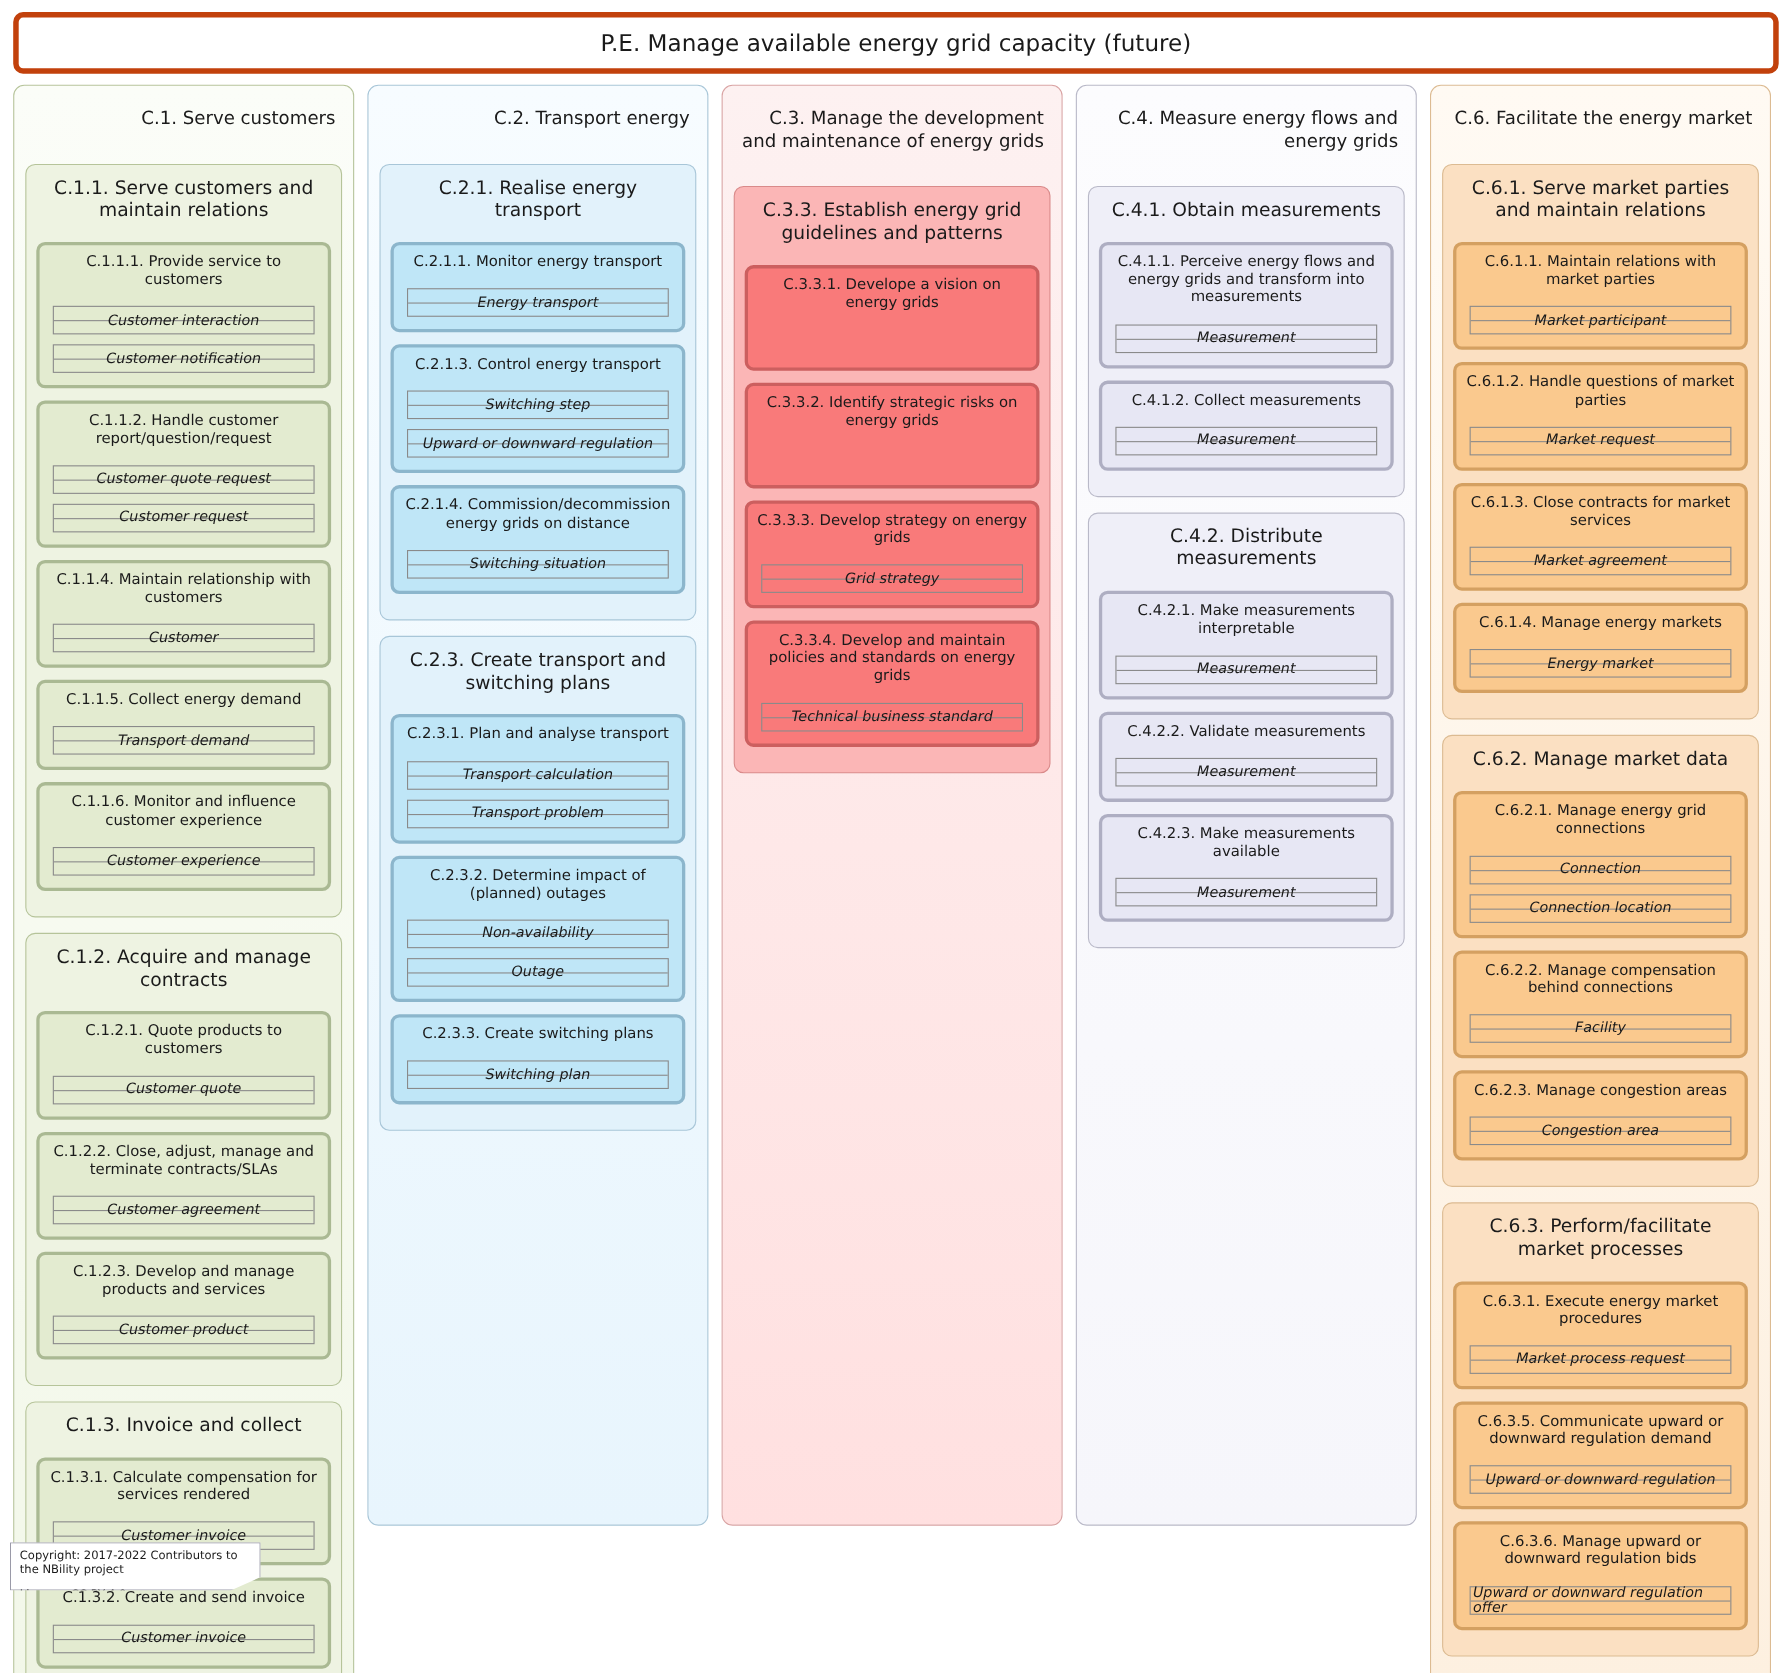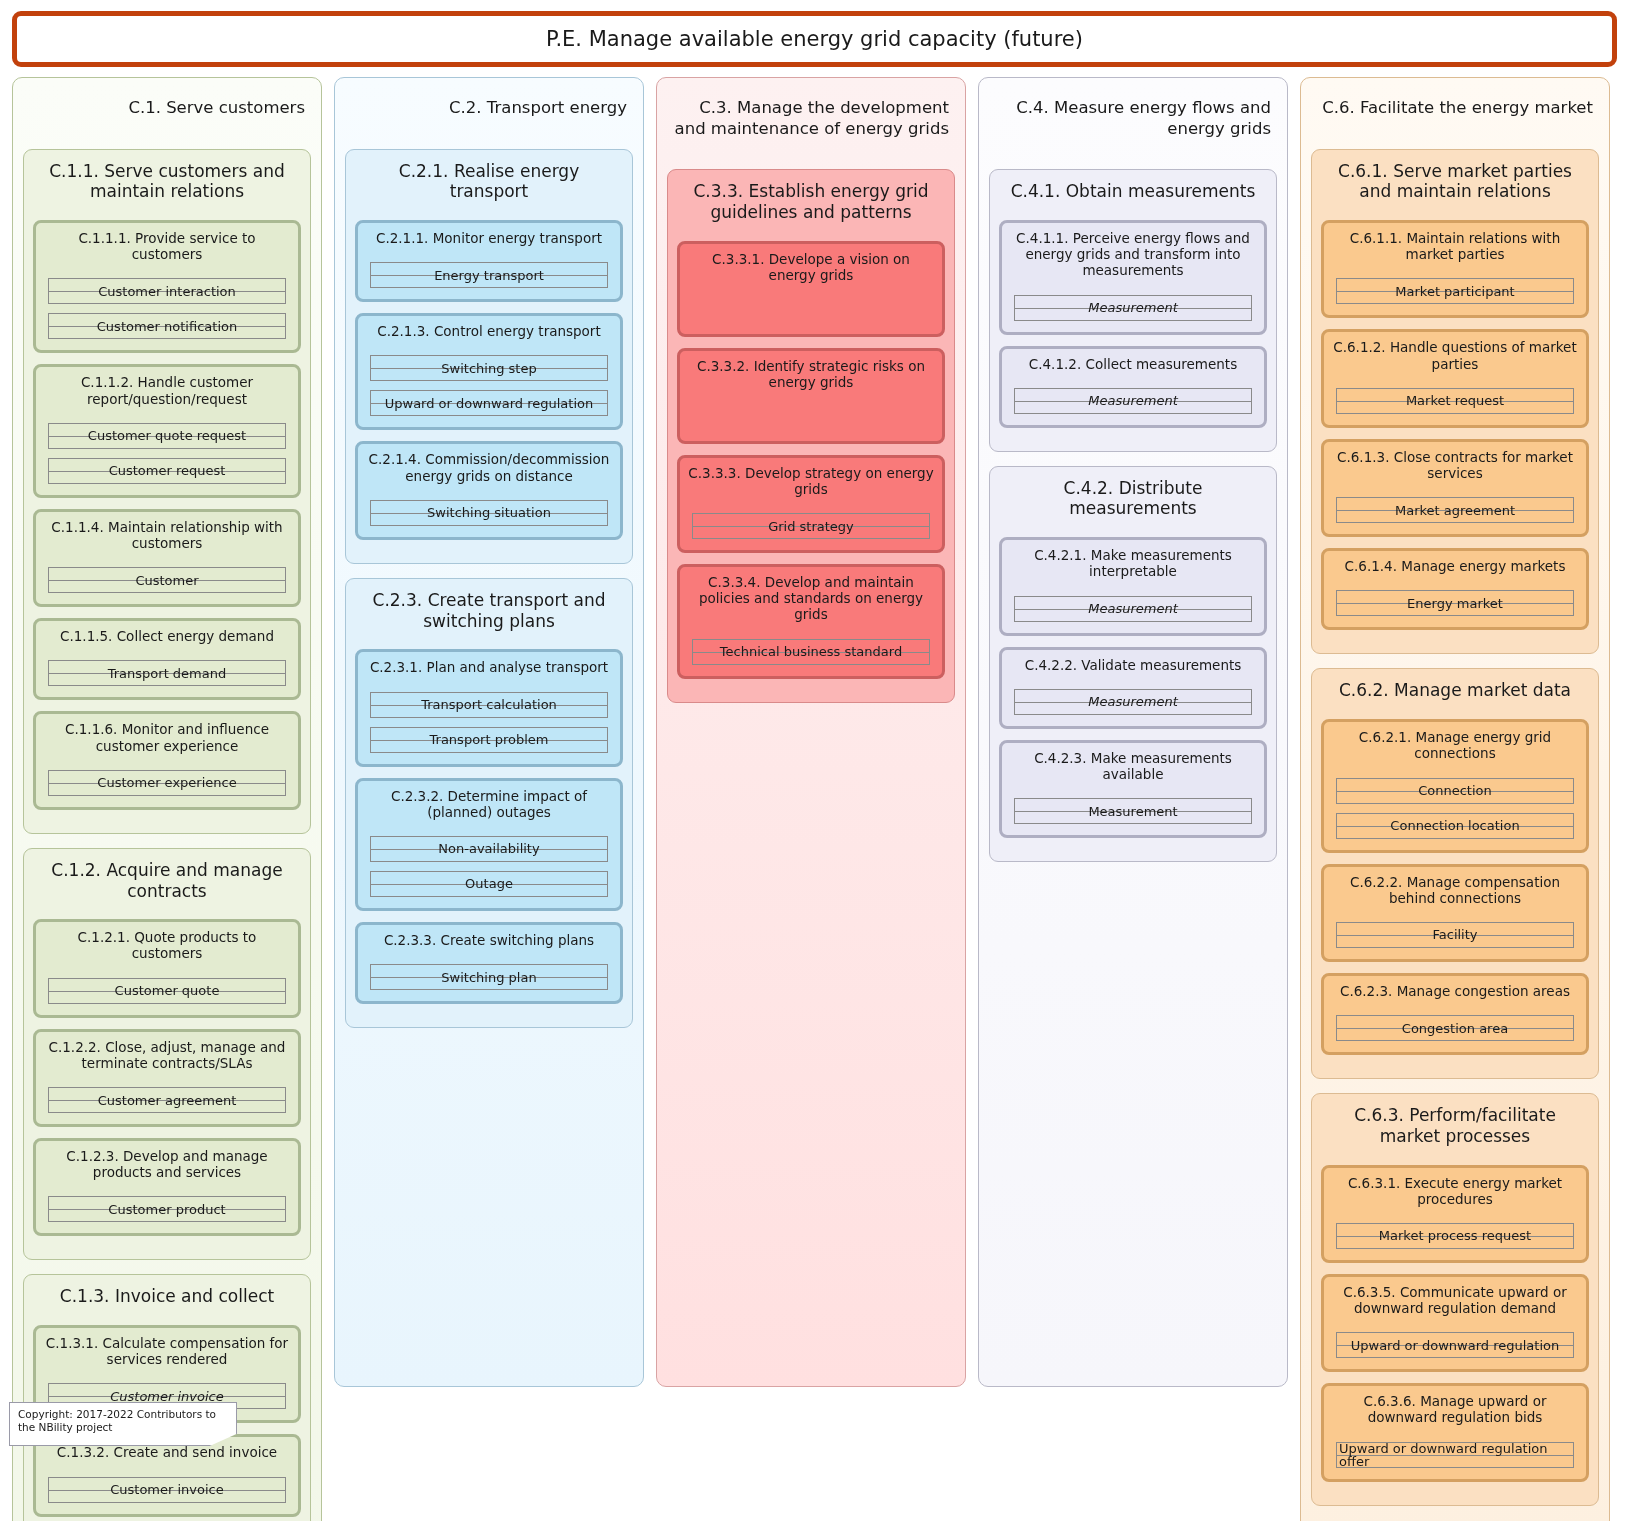--- a/index.html
+++ b/index.html
@@ -85,21 +85,21 @@
     margin:0 4px 9px 4px;
     display:flex;align-items:center;justify-content:center;
     font-size:13px;
     background:transparent;
   }
   .obj:last-child{margin-bottom:2px;}
   .obj::before{
     content:"";position:absolute;left:0;right:0;top:50%;
     border-top:1px solid #8a8a8a;
   }
-  .obj span{position:relative;z-index:2;padding:0 2px;line-height:1;}
+  .obj span{position:relative;z-index:2;padding:0 2px;line-height:1;font-style:italic;}
   .obj.italic span{font-style:italic;}
 
   
   .note{
     position:absolute;left:9px;top:1402px;
     width:228px;height:44px;
     box-sizing:border-box;
     border:1px solid #9a9aa8;
     background:#ffffff;
     padding:5px 8px;

